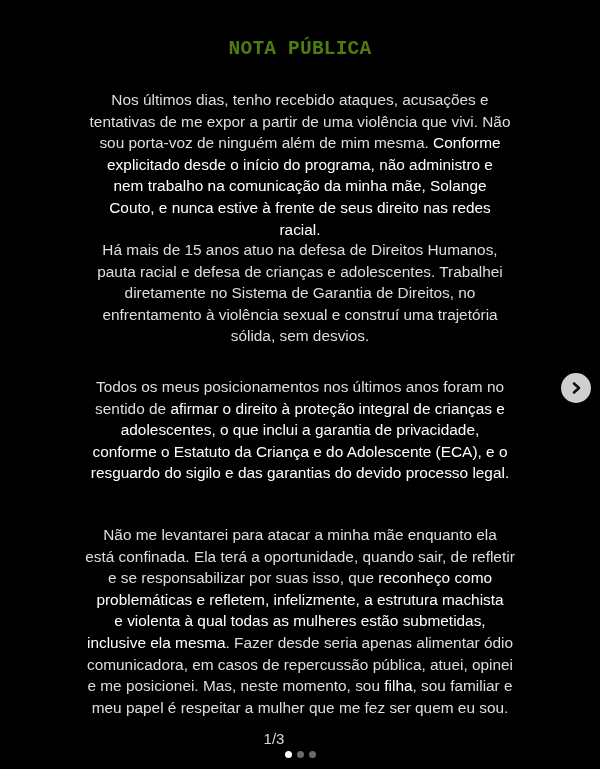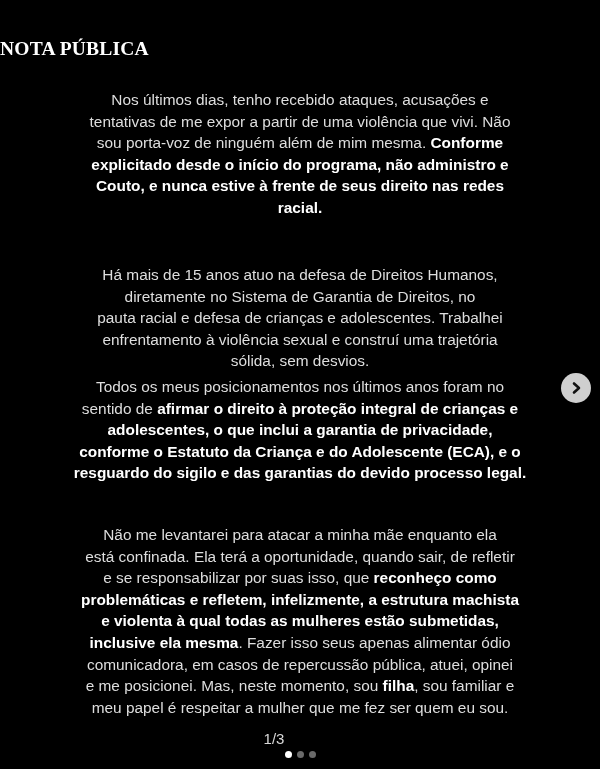--- a/index.html
+++ b/index.html
@@ -2,33 +2,33 @@
 <html><head>
 <meta charset="utf-8">
 <style>
   html, body { margin: 0; padding: 0; background: #000; }
   body {
     width: 600px; height: 769px; position: relative; overflow: hidden;
     font-family: "DejaVu Sans", sans-serif; color: #e6e6e6;
   }
   .card { position: absolute; left: 0; top: 0; width: 600px; height: 769px; background: #000; }
   .title {
-    position: absolute; top: 38px; left: 0; width: 600px; 
-    font-family: Liberation Serif, serif; font-weight: 700; font-size: 19.5px;
-    color: #ffffff; letter-spacing: 0.2px;
+    position: absolute; top: 38px; left: 0; width: 600px; text-align: center;
+    font-family: Liberation Mono, monospace; font-weight: 700; font-size: 19.5px;
+    color: #4d7c0f; letter-spacing: 0.2px;
   }
   .para {
     position: absolute; left: 40px; width: 520px; text-align: center;
     font-family: "Liberation Sans", sans-serif; font-size: 15.4px; line-height: 21.6px;
     color: #dedede;
   }
-  .para b { color: #ffffff; font-weight: 700; }
+  .para b { color: #ffffff; font-weight: 400; }
   .line { display: block; white-space: nowrap; }
   #p1 { top: 89px; }
-  #p2 { top: 264px; }
+  #p2 { top: 239px; }
   #p3 { top: 376px; }
   #p4 { top: 524px; }
   .next-btn {
     position: absolute; left: 561px; top: 373px; width: 30px; height: 30px;
     border-radius: 50%; background: #cfcfcf; display: flex; align-items: center; justify-content: center;
     cursor: pointer;
   }
   .page-indicator {
     position: absolute; top: 730px; left: 0; width: 548px; text-align: center;
     font-family: "Liberation Sans", sans-serif; font-size: 15px; color: #d8d8d8;
@@ -43,44 +43,45 @@
 <body>
 
 <div class="card">
   <div class="title">NOTA PÚBLICA</div>
 
   <div class="para" id="p1">
       <span class="line"><span>Nos últimos dias, tenho recebido ataques, acusações e</span></span>
       <span class="line"><span>tentativas de me expor a partir de uma violência que vivi. Não</span></span>
       <span class="line"><span>sou porta-voz de ninguém além de mim mesma. </span><b>Conforme</b></span>
       <span class="line"><b>explicitado desde o início do programa, não administro e</b></span>
+      <span class="line"><b>nem trabalho na comunicação da minha mãe, Solange</b></span>
       <span class="line"><b>Couto, e nunca estive à frente de seus direito nas redes</b></span>
       <span class="line"><b>racial.</b></span>
     </div>
   <div class="para" id="p2">
       <span class="line"><span>Há mais de 15 anos atuo na defesa de Direitos Humanos,</span></span>
+      <span class="line"><span>pauta racial e defesa de crianças e adolescentes. Trabalhei</span></span>
       <span class="line"><span>diretamente no Sistema de Garantia de Direitos, no</span></span>
-      <span class="line"><span>pauta racial e defesa de crianças e adolescentes. Trabalhei</span></span>
       <span class="line"><span>enfrentamento à violência sexual e construí uma trajetória</span></span>
       <span class="line"><span>sólida, sem desvios.</span></span>
     </div>
   <div class="para" id="p3">
       <span class="line"><span>Todos os meus posicionamentos nos últimos anos foram no</span></span>
       <span class="line"><span>sentido de </span><b>afirmar o direito à proteção integral de crianças e</b></span>
       <span class="line"><b>adolescentes, o que inclui a garantia de privacidade,</b></span>
       <span class="line"><b>conforme o Estatuto da Criança e do Adolescente (ECA), e o</b></span>
       <span class="line"><b>resguardo do sigilo e das garantias do devido processo legal.</b></span>
     </div>
   <div class="para" id="p4">
       <span class="line"><span>Não me levantarei para atacar a minha mãe enquanto ela</span></span>
       <span class="line"><span>está confinada. Ela terá a oportunidade, quando sair, de refletir</span></span>
       <span class="line"><span>e se responsabilizar por suas isso, que </span><b>reconheço como</b></span>
       <span class="line"><b>problemáticas e refletem, infelizmente, a estrutura machista</b></span>
       <span class="line"><b>e violenta à qual todas as mulheres estão submetidas,</b></span>
-      <span class="line"><b>inclusive ela mesma</b><span>. Fazer isso seus apenas alimentar ódio</span></span>
+      <span class="line"><b>inclusive ela mesma</b><span>. Fazer desde seria apenas alimentar ódio</span></span>
       <span class="line"><span>comunicadora, em casos de repercussão pública, atuei, opinei</span></span>
       <span class="line"><span>e me posicionei. Mas, neste momento, sou </span><b>filha</b><span>, sou familiar e</span></span>
       <span class="line"><span>meu papel é respeitar a mulher que me fez ser quem eu sou.</span></span>
     </div>
 
   <div class="next-btn">
     <svg width="14" height="14" viewBox="0 0 14 14">
       <polyline points="5,2.5 10,7 5,11.5" fill="none" stroke="#111" stroke-width="2.6" stroke-linecap="round" stroke-linejoin="round"></polyline>
     </svg>
   </div>

